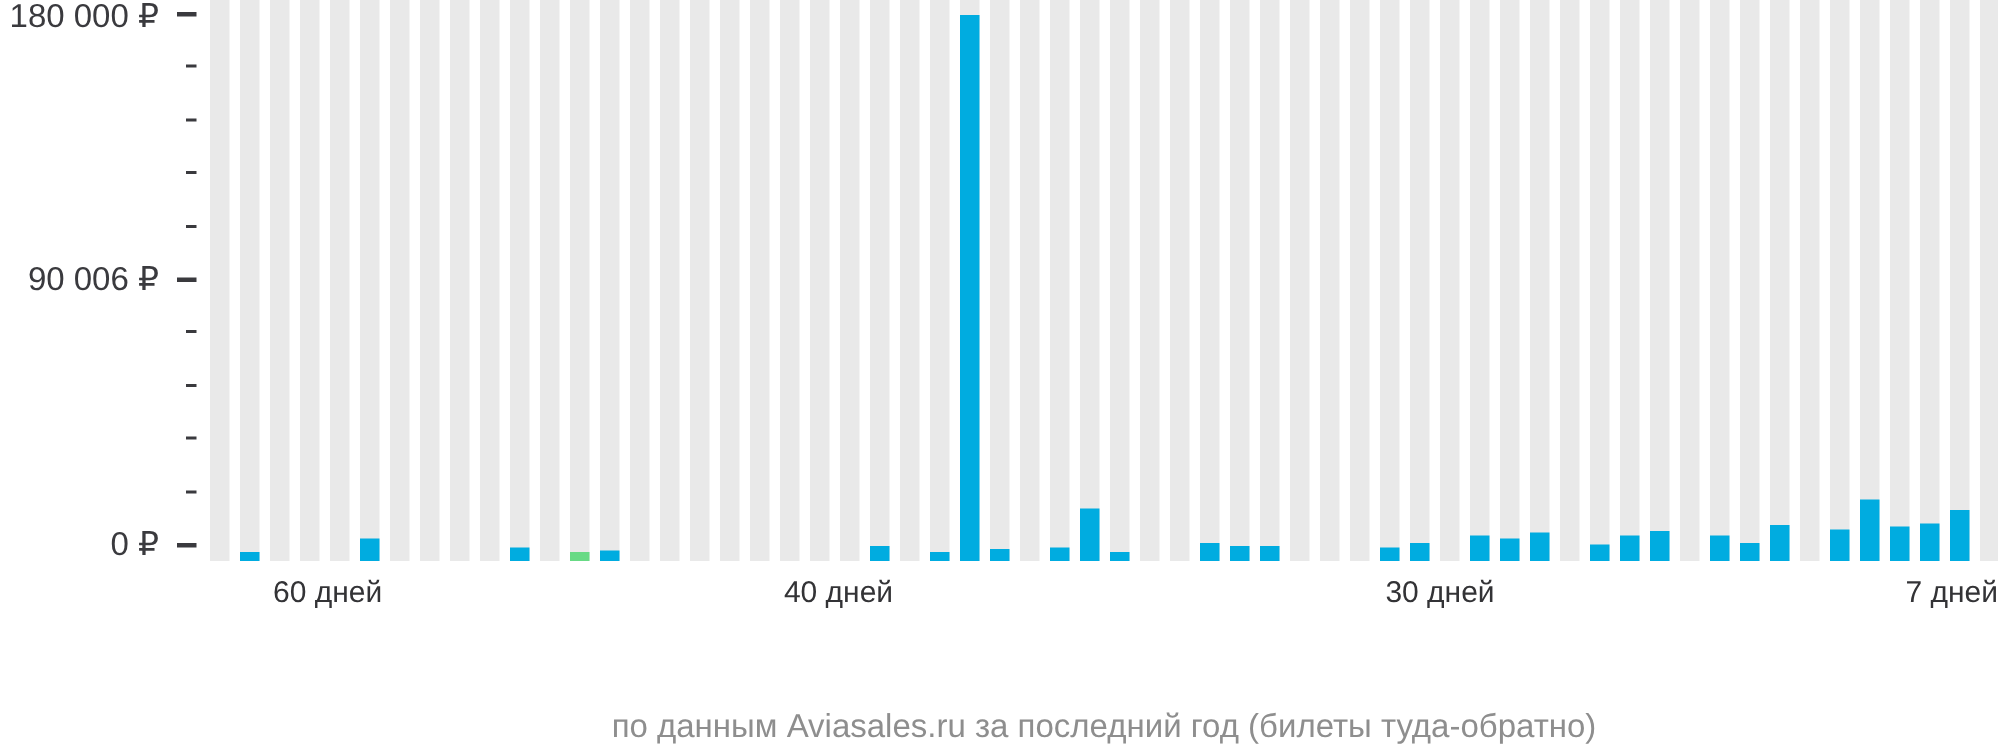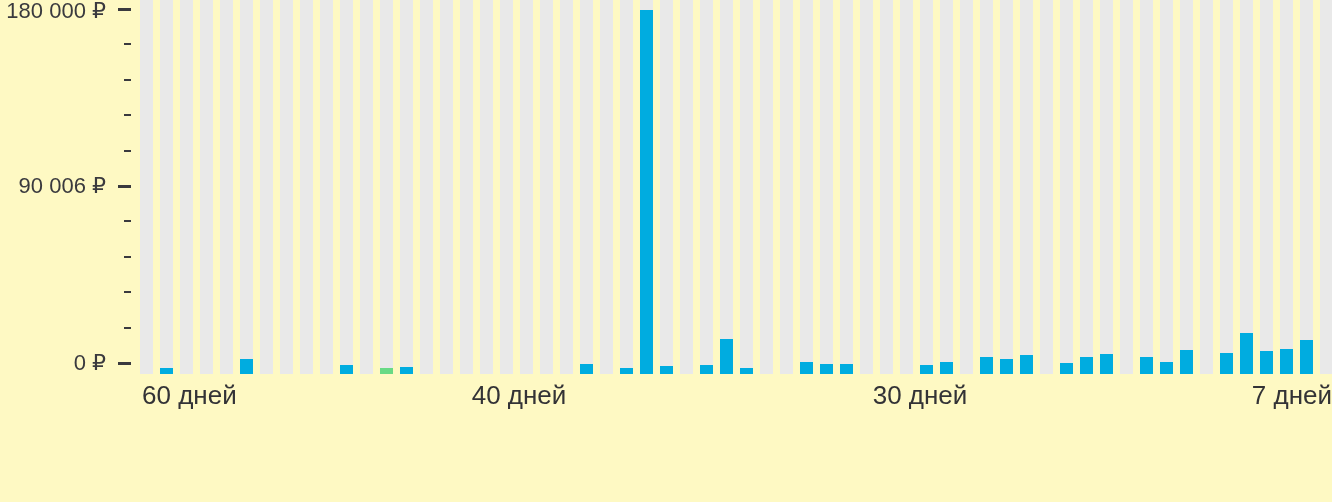--- a/index.html
+++ b/index.html
@@ -4,21 +4,21 @@
 <style>
   html, body {
     margin: 0;
     padding: 0;
     background: #000000;
   }
   #chart {
     position: relative;
     width: 1332px;
     height: 502px;
-    background: #fef9c3;
+    background: #ffffff;
     overflow: hidden;
     font-family: "Liberation Sans", "DejaVu Sans", sans-serif;
   }
   .bar {
     position: absolute;
     top: 0;
     height: 374px;
     width: 13px;
   }
   .bar-fill {
@@ -34,23 +34,24 @@
     position: absolute;
     width: 106px;
     text-align: right;
     font-size: 22px;
     line-height: 22px;
     white-space: nowrap;
   }
   .x-label {
     position: absolute;
     top: 382px;
-    font-size: 26px;
+    font-size: 20px;
     line-height: 26px;
     white-space: nowrap;
+    margin-left: 40px;
   }
   .caption-line {
     position: absolute;
     left: 140px;
     width: 1192px;
     text-align: center;
     font-size: 22px;
     line-height: 26px;
   }
   #caption-title { top: 433px; }
@@ -199,13 +200,14 @@
       <div class="y-tick" style="left: 124px; width: 7px; height: 2px; top: 327px; background: rgb(58, 58, 62);"></div>
       <div class="y-tick" style="left: 118px; width: 13px; height: 3px; top: 362px; background: rgb(58, 58, 62);"></div>
       <div class="y-label" style="right: 1226px; left: auto; top: 352px; color: rgb(58, 58, 62);">0 ₽</div>
     </div>
   <div id="x-axis">
       <div class="x-label" style="color: rgb(51, 51, 54); left: 142px;">60 дней</div>
       <div class="x-label" style="color: rgb(51, 51, 54); left: 519px; transform: translateX(-50%);">40 дней</div>
       <div class="x-label" style="color: rgb(51, 51, 54); left: 920px; transform: translateX(-50%);">30 дней</div>
       <div class="x-label" style="color: rgb(51, 51, 54); right: 0px;">7 дней</div>
     </div>
+  <div class="caption-line" id="caption-subtitle" style="color: rgb(142, 142, 142);">по данным Aviasales.ru за последний год (билеты туда-обратно)</div>
 </div>
 
 </body></html>

